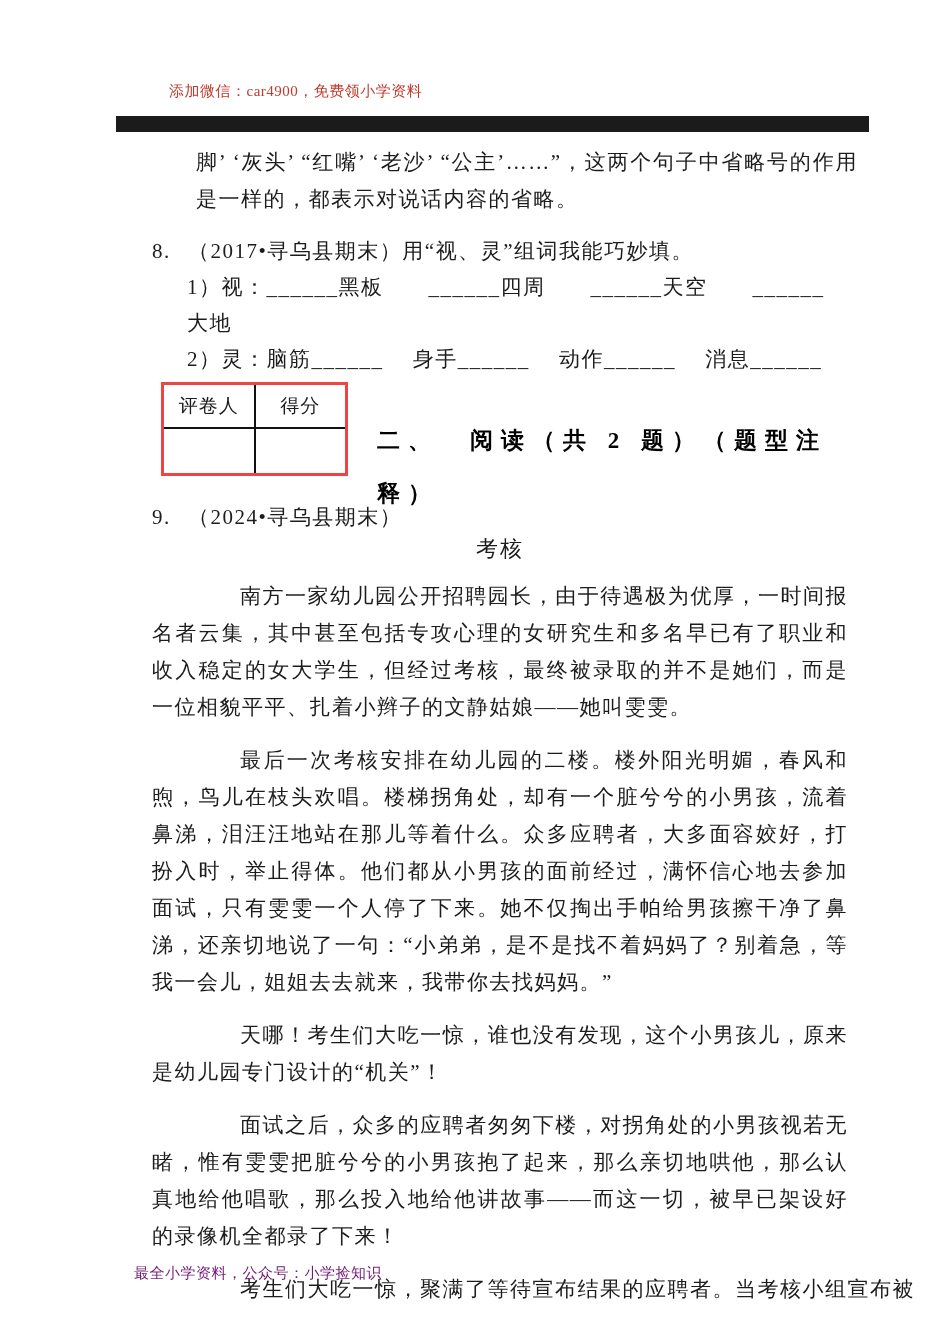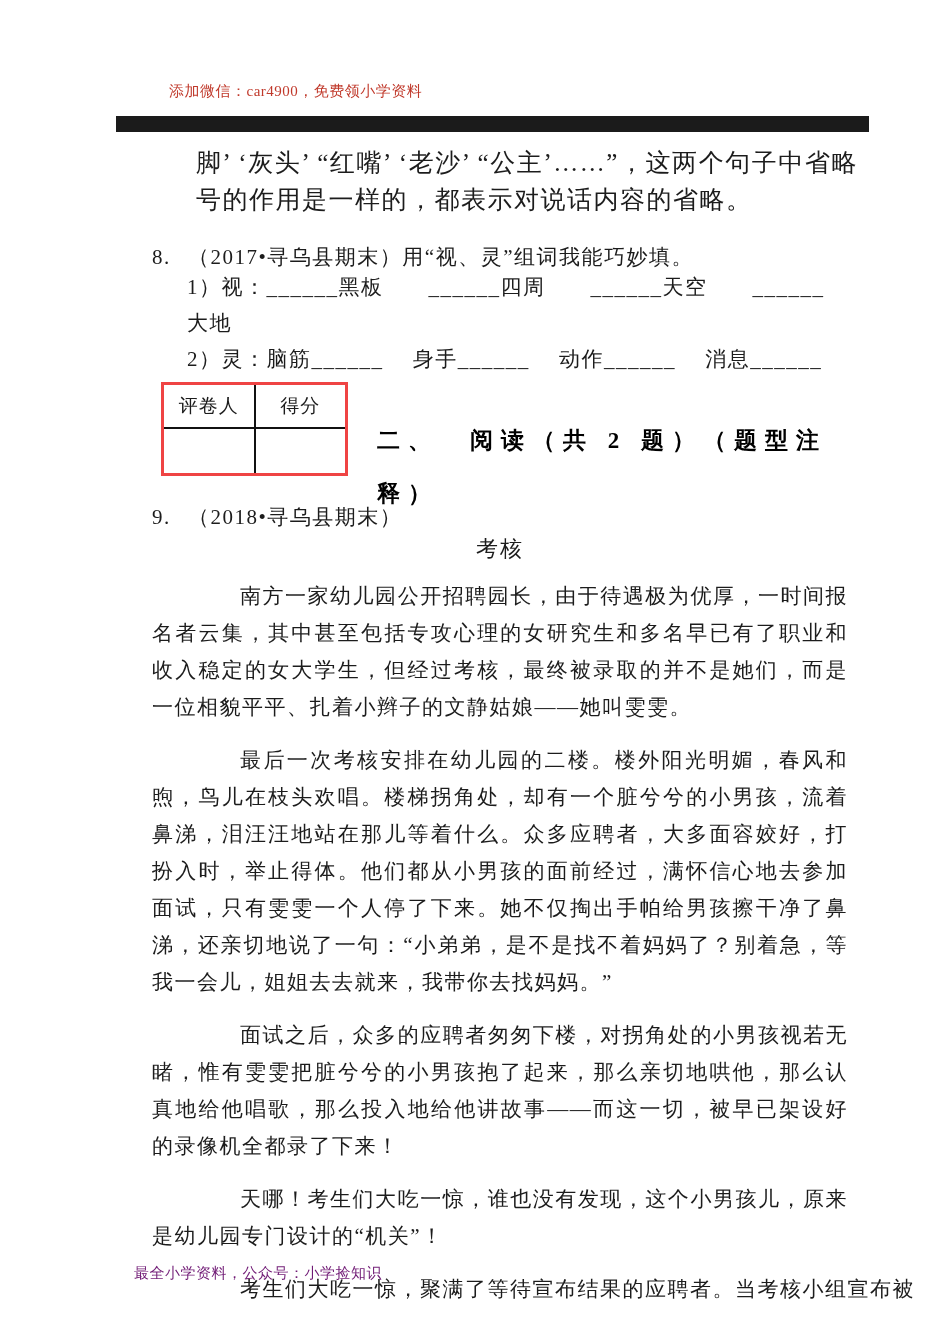--- a/index.html
+++ b/index.html
@@ -17,27 +17,27 @@
     font-size:15px; letter-spacing:0.5px;
     color:#c0392b;
   }
   .divider {
     position:absolute; left:100px; top:100px;
     width:753px; height:3px; background:#1b1b1b;
   }
   
   .intro {
     position:absolute; left:172px; top:120px; width:678px;
-    font-size:25px; line-height:37px; letter-spacing:1.5px;
+    font-size:21px; line-height:37px; letter-spacing:1.5px;
     text-align:justify; text-justify:inter-character;
   }
   
   .q-line { position:absolute; left:120px; white-space:nowrap;
     font-size:21px; line-height:37px; letter-spacing:1.5px; }
-  .q8 { top:207px; }
+  .q8 { top:201px; }
   .q9 { top:467px; }
   .q-num { display:inline-block; min-width:36px; }
   
   .blanks {
     position:absolute; left:155px; top:237px;
     font-size:21px; line-height:36px; letter-spacing:1.5px;
   }
   .blanks .bline { white-space:nowrap; height:36px; }
   .blanks .bline + .bline { margin-top:0; }
   
@@ -109,28 +109,28 @@
       </tr>
     </tbody>
   </table>
 
   <div class="section-title">
     <div>二、　阅读（共 2 题）（题型注</div>
     <div>释）</div>
   </div>
 
   <div class="q-line q9">
-    <span class="q-num">9.</span><span>（2018•寻乌县期末）</span>
+    <span class="q-num">9.</span><span>（2024•寻乌县期末）</span>
   </div>
 
   <div class="essay-title">考核</div>
 
   <div class="passage">
     <p>南方一家幼儿园公开招聘园长，由于待遇极为优厚，一时间报名者云集，其中甚至包括专攻心理的女研究生和多名早已有了职业和收入稳定的女大学生，但经过考核，最终被录取的并不是她们，而是一位相貌平平、扎着小辫子的文静姑娘——她叫雯雯。</p>
     <p>最后一次考核安排在幼儿园的二楼。楼外阳光明媚，春风和煦，鸟儿在枝头欢唱。楼梯拐角处，却有一个脏兮兮的小男孩，流着鼻涕，泪汪汪地站在那儿等着什么。众多应聘者，大多面容姣好，打扮入时，举止得体。他们都从小男孩的面前经过，满怀信心地去参加面试，只有雯雯一个人停了下来。她不仅掏出手帕给男孩擦干净了鼻涕，还亲切地说了一句：“小弟弟，是不是找不着妈妈了？别着急，等我一会儿，姐姐去去就来，我带你去找妈妈。”</p>
+    <p>天哪！考生们大吃一惊，谁也没有发现，这个小男孩儿，原来是幼儿园专门设计的“机关”！</p>
     <p>面试之后，众多的应聘者匆匆下楼，对拐角处的小男孩视若无睹，惟有雯雯把脏兮兮的小男孩抱了起来，那么亲切地哄他，那么认真地给他唱歌，那么投入地给他讲故事——而这一切，被早已架设好的录像机全都录了下来！</p>
-    <p>天哪！考生们大吃一惊，谁也没有发现，这个小男孩儿，原来是幼儿园专门设计的“机关”！</p>
     <p>考生们大吃一惊，聚满了等待宣布结果的应聘者。当考核小组宣布被</p>
   </div>
 
   <div class="footer-note">最全小学资料，公众号：小学捡知识</div>
 
 </div>
 
 </body></html>

